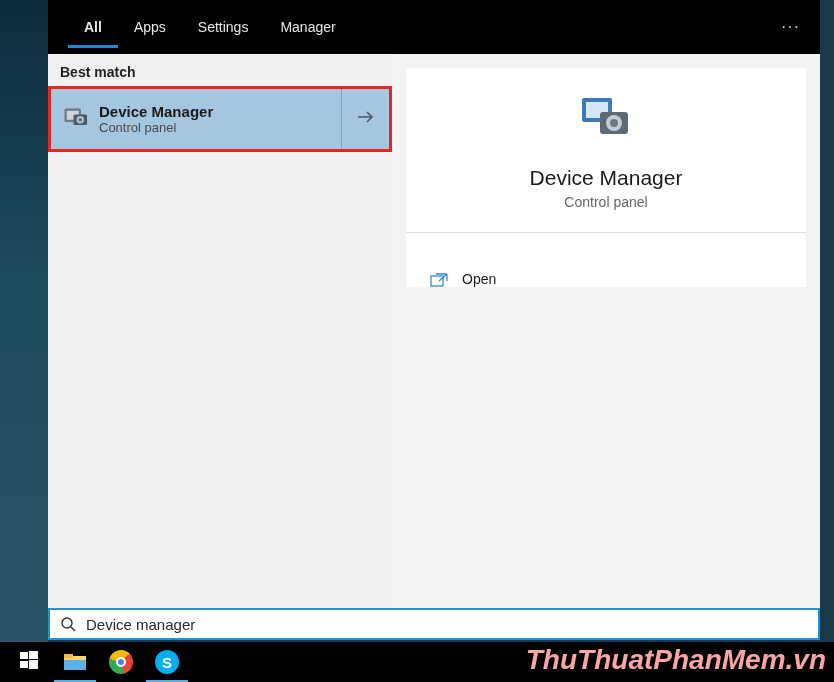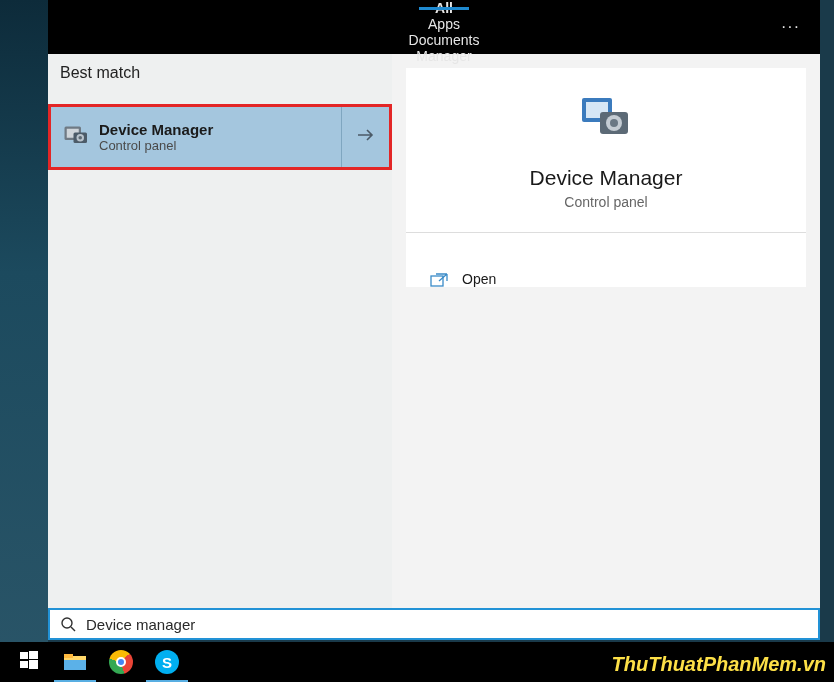--- a/index.html
+++ b/index.html
@@ -25,21 +25,20 @@
       height: 640px;
       background: #000;
     }
     .tabs-bar {
       height: 54px;
       background: #000;
       display: flex;
       align-items: center;
       padding-left: 20px;
       position: relative;
-      flex-direction: column;
     }
     .tab {
       color: #e6e6e6;
       font-size: 14px;
       padding: 0 16px;
       height: 54px;
       display: flex;
       align-items: center;
       cursor: pointer;
       position: relative;
@@ -67,23 +66,23 @@
       display: flex;
       height: 554px;
     }
     .left-col {
       width: 344px;
       background: #eef0f0;
       display: flex;
       flex-direction: column;
     }
     .section-header {
-      padding: 10px 12px 22px 12px;
-      font-weight: 400;
-      font-size: 16px;
+      padding: 10px 12px 6px 12px;
+      font-weight: 700;
+      font-size: 14px;
       color: #222;
     }
     .result-item-outer {
       border: 3px solid #e32626;
       margin: 0;
     }
     .result-item {
       display: flex;
       align-items: center;
       height: 60px;
@@ -222,39 +221,39 @@
     .chrome-center { width: 10px; height: 10px; border-radius: 50%; background: #4285f4; border: 2px solid #fff; }
     .skype-circle {
       width: 24px; height: 24px; border-radius: 50%;
       background: #00aff0; color: #fff; font-weight: 700;
       display: flex; align-items: center; justify-content: center; font-size: 15px;
     }
     .watermark {
       position: absolute;
       right: 8px;
       bottom: 6px;
-      font-size: 20px;
+      font-size: 28px;
       font-weight: 700;
       font-style: italic;
-      color: #fde047;
+      color: #fca5a5;
       text-shadow: 1px 0 2px #000, -1px 0 2px #000, 0 1px 2px #000, 0 -1px 2px #000;
       pointer-events: none;
     }
   </style>
 </head>
 <body>
 
 <div class="wallpaper-strip"></div>
 
 <div class="start-panel">
 
   <div class="tabs-bar">
     <div class="tab active">All</div>
     <div class="tab">Apps</div>
-    <div class="tab">Documents</div>
+    <div class="tab">Settings</div>
     <div class="tab">Manager</div>
     <div class="overflow-menu">···</div>
   </div>
 
   <div class="content-area">
 
     <div class="left-col">
       <div class="section-header">Best match</div>
 
       <div class="result-item-outer">

